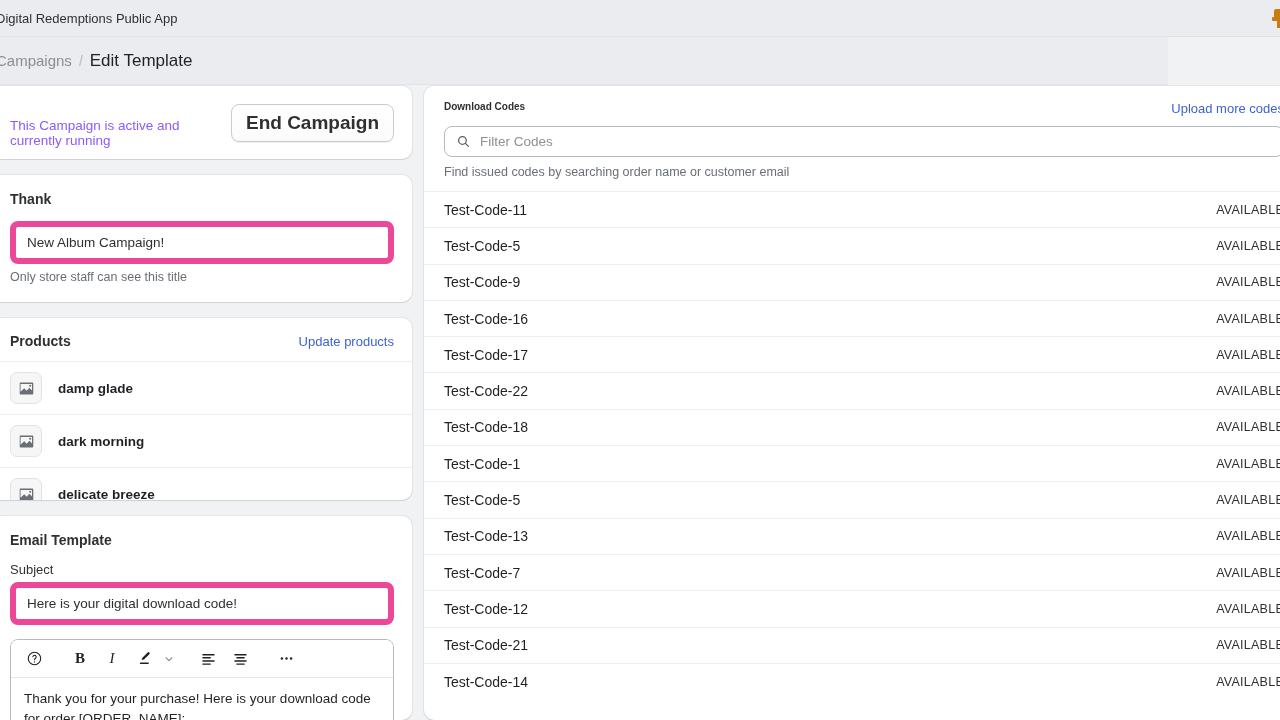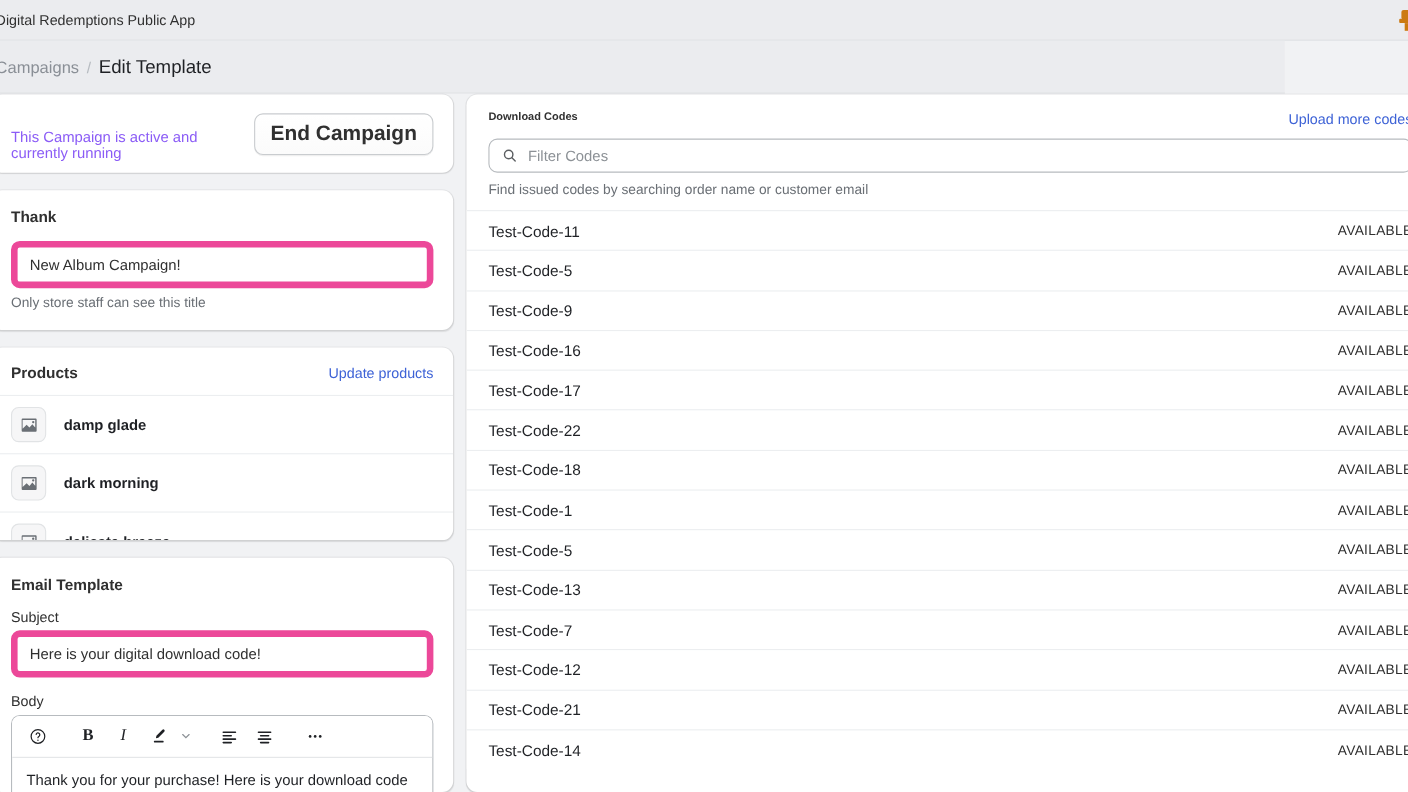--- a/index.html
+++ b/index.html
@@ -308,21 +308,20 @@
 
       <div class="card email-card">
         <div class="card-heading">Email Template</div>
 
         <div class="mt14">
           <div class="field-label">Subject</div>
           <input class="text-input" value="Here is your digital download code!" style="">
         </div>
 
         <div class="mt14">
-          <div class="field-label">Body</div>
           <div class="editor">
             <div class="editor-toolbar">
               <span class="tb-btn">
                 <svg width="17" height="17" viewBox="0 0 20 20" fill="none" stroke="#1f2125" stroke-width="1.3">
                   <circle cx="10" cy="10" r="7.3"></circle>
                   <path d="M8.1 7.8a1.95 1.95 0 113.1 1.9c-.7.5-1.2.9-1.2 1.7" stroke-linecap="round"></path>
                   <circle cx="10" cy="14" r=".75" fill="#1f2125" stroke="none"></circle>
                 </svg>
               </span>
               <span class="tb-gap"></span>

